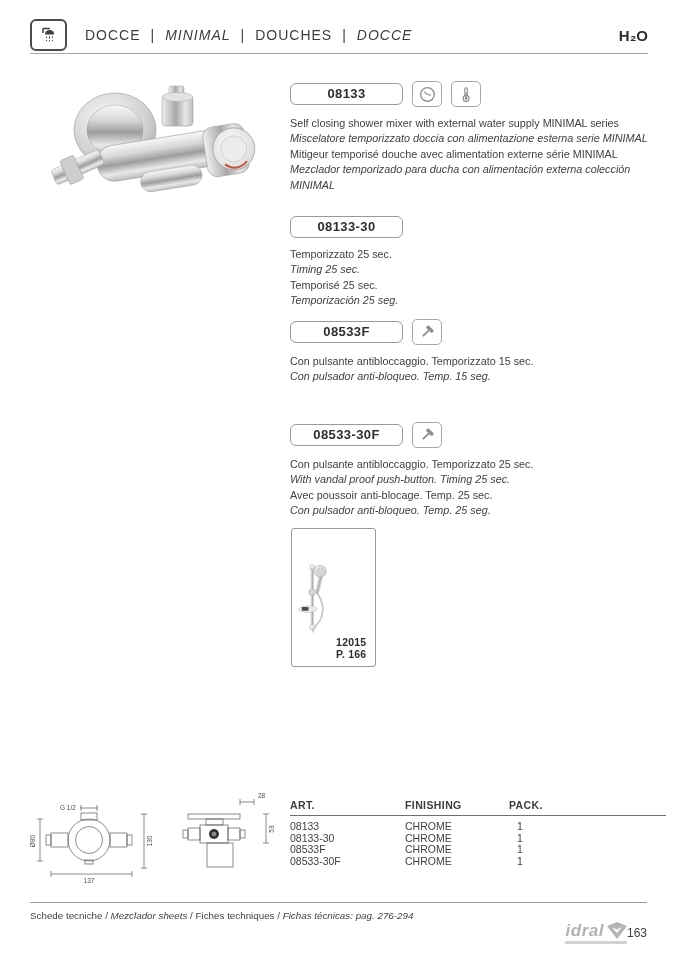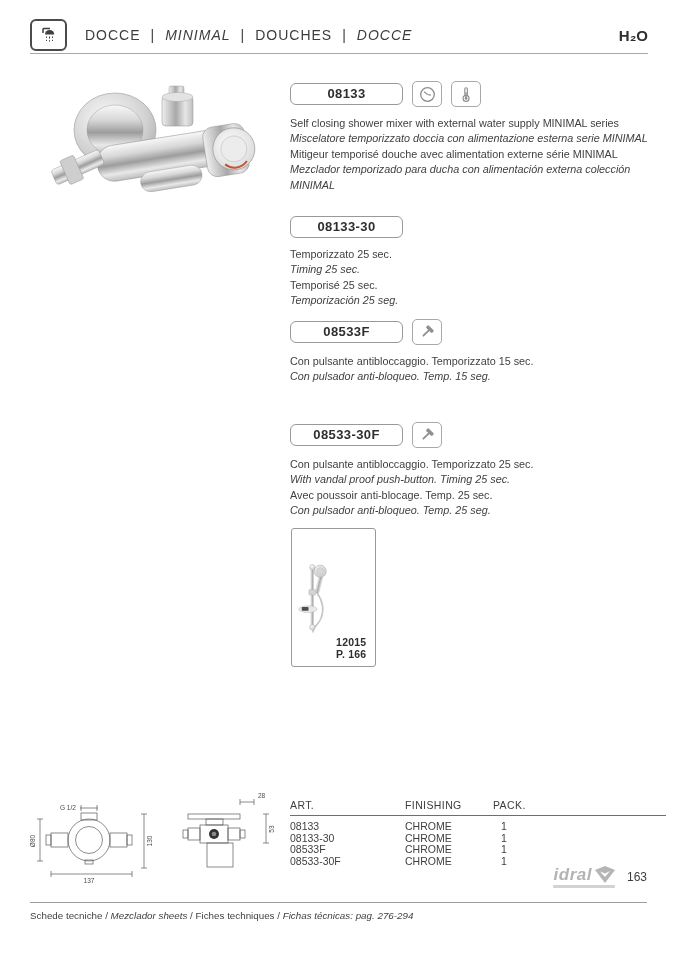--- a/index.html
+++ b/index.html
@@ -34,31 +34,31 @@
            border:1px solid #999; border-radius:3px; box-sizing:border-box;
            display:flex; flex-direction:row; align-items:center; }
   .kit-box svg { margin-top:4px; }
   .kit-caption { font-weight:bold; font-size:10.5px; color:#2e2e2e; margin-top:auto;
            margin-bottom:6px; letter-spacing:0.2px; }
   
   .tech { position:absolute; left:26px; top:784px; }
   .tech text { font-family:"Liberation Sans", sans-serif; font-size:6.5px; fill:#4a4a4a; }
   
   .spec { position:absolute; left:290px; top:799px; width:376px; font-size:10.5px; }
-  .t-headers { display:flex; letter-spacing:0.4px; color:#3d3d3d; }
-  .col-art { width:115px; } .col-fin { width:88px; } .col-pack { width:60px; }
+  .t-headers { display:flex; letter-spacing:0.4px; color:#3d3d3d;font-weight:bold; }
+  .col-art { width:115px; } .col-fin { width:104px; } .col-pack { width:60px; }
   .t-line { border-top:1px solid #6e6e6e; margin-top:4px; margin-bottom:5px; }
   .t-row { display:flex; line-height:11.6px; color:#3f3f3f; }
   .t-row .col-pack { padding-left:8px; }
   
   .footer-left { position:absolute; left:30px; top:910px; font-size:9.8px; color:#3f3f3f; }
   .footer-rule { position:absolute; left:30px; top:902px; width:617px; height:0;
            border-top:1px solid #9c9c9c; }
-  .footer-right { position:absolute; right:30px; top:866px; display:flex;
-           align-items:center; gap:12px; }
+  .footer-right { position:absolute; right:30px; top:922px; display:flex;
+           align-items:center; gap:0; }
   .brand { display:flex; flex-direction:column; align-items:flex-end; }
   .brand-top { display:flex; align-items:center; gap:3px; }
   .brand-word { color:#b3b3b3; font-style:italic; font-weight:bold; font-size:17px;
            letter-spacing:0.5px; line-height:17px; }
   .brand-bar { width:62px; height:3px; background:#d2d2d2; margin-top:2px; border-radius:1px; }
   .page-num { font-size:12px; color:#3d3d3d; }
 </style>
 </head>
 <body>
 

